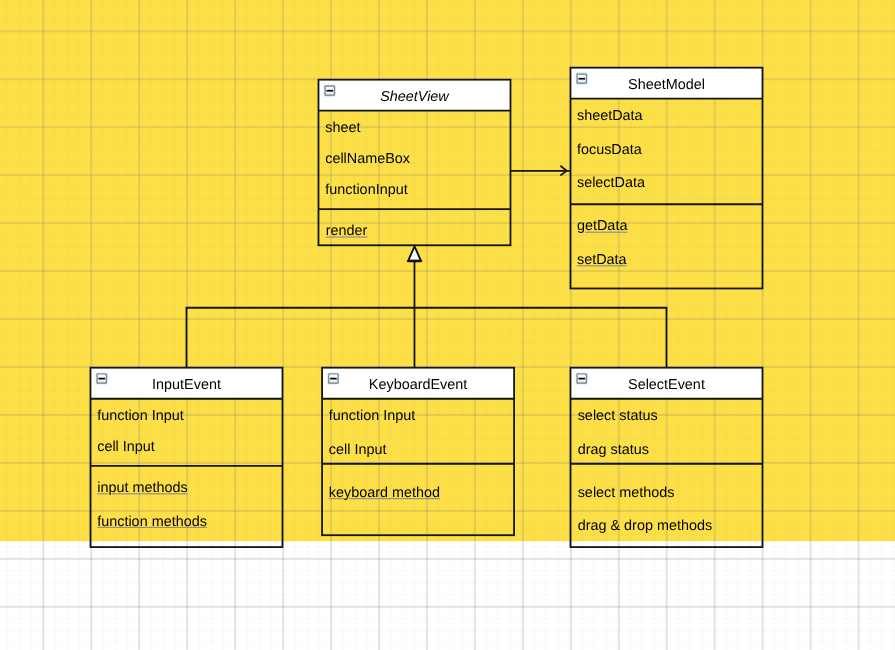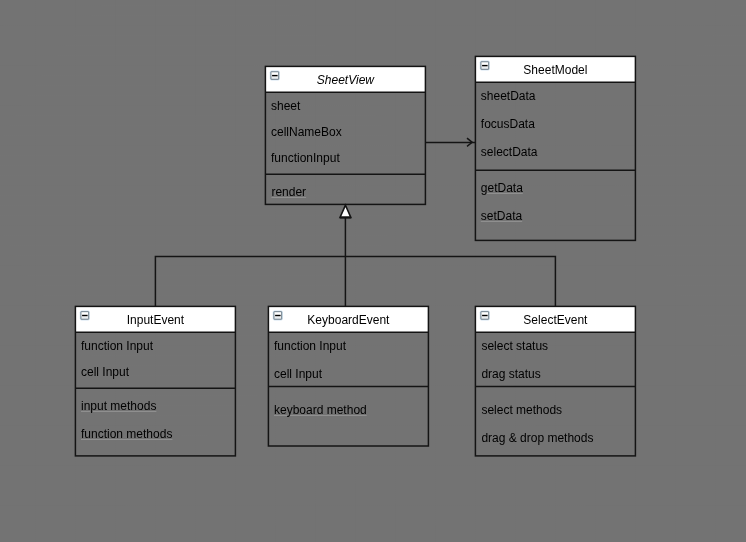--- a/index.html
+++ b/index.html
@@ -2,21 +2,21 @@
 <html><head>
 <meta charset="utf-8">
 <title>UML Class Diagram</title>
 <style>
   html,body{margin:0;padding:0;}
   body{
     width:746px;height:542px;overflow:hidden;
     background:#ffffff;
     font-family:"Liberation Sans", sans-serif;
   }
-  #canvas{position:relative;width:746px;height:542px;background:#737373;}
+  #canvas{position:relative;width:746px;height:451px;background:#fde047;}
 
   
   #grid{
     position:absolute;left:0;top:0;width:746px;height:542px;
     background-image:
       linear-gradient(to right,  rgba(110,110,110,0.17) 1.3px, transparent 1.25px),
       linear-gradient(to bottom, rgba(110,110,110,0.17) 1.3px, transparent 1.25px),
       linear-gradient(to right,  rgba(120,120,120,0.028) 1.45px, transparent 1.4px),
       linear-gradient(to bottom, rgba(120,120,120,0.028) 1.45px, transparent 1.4px);
     background-size:39.97px 39.97px, 39.97px 39.97px, 9.9925px 9.9925px, 9.9925px 9.9925px;

